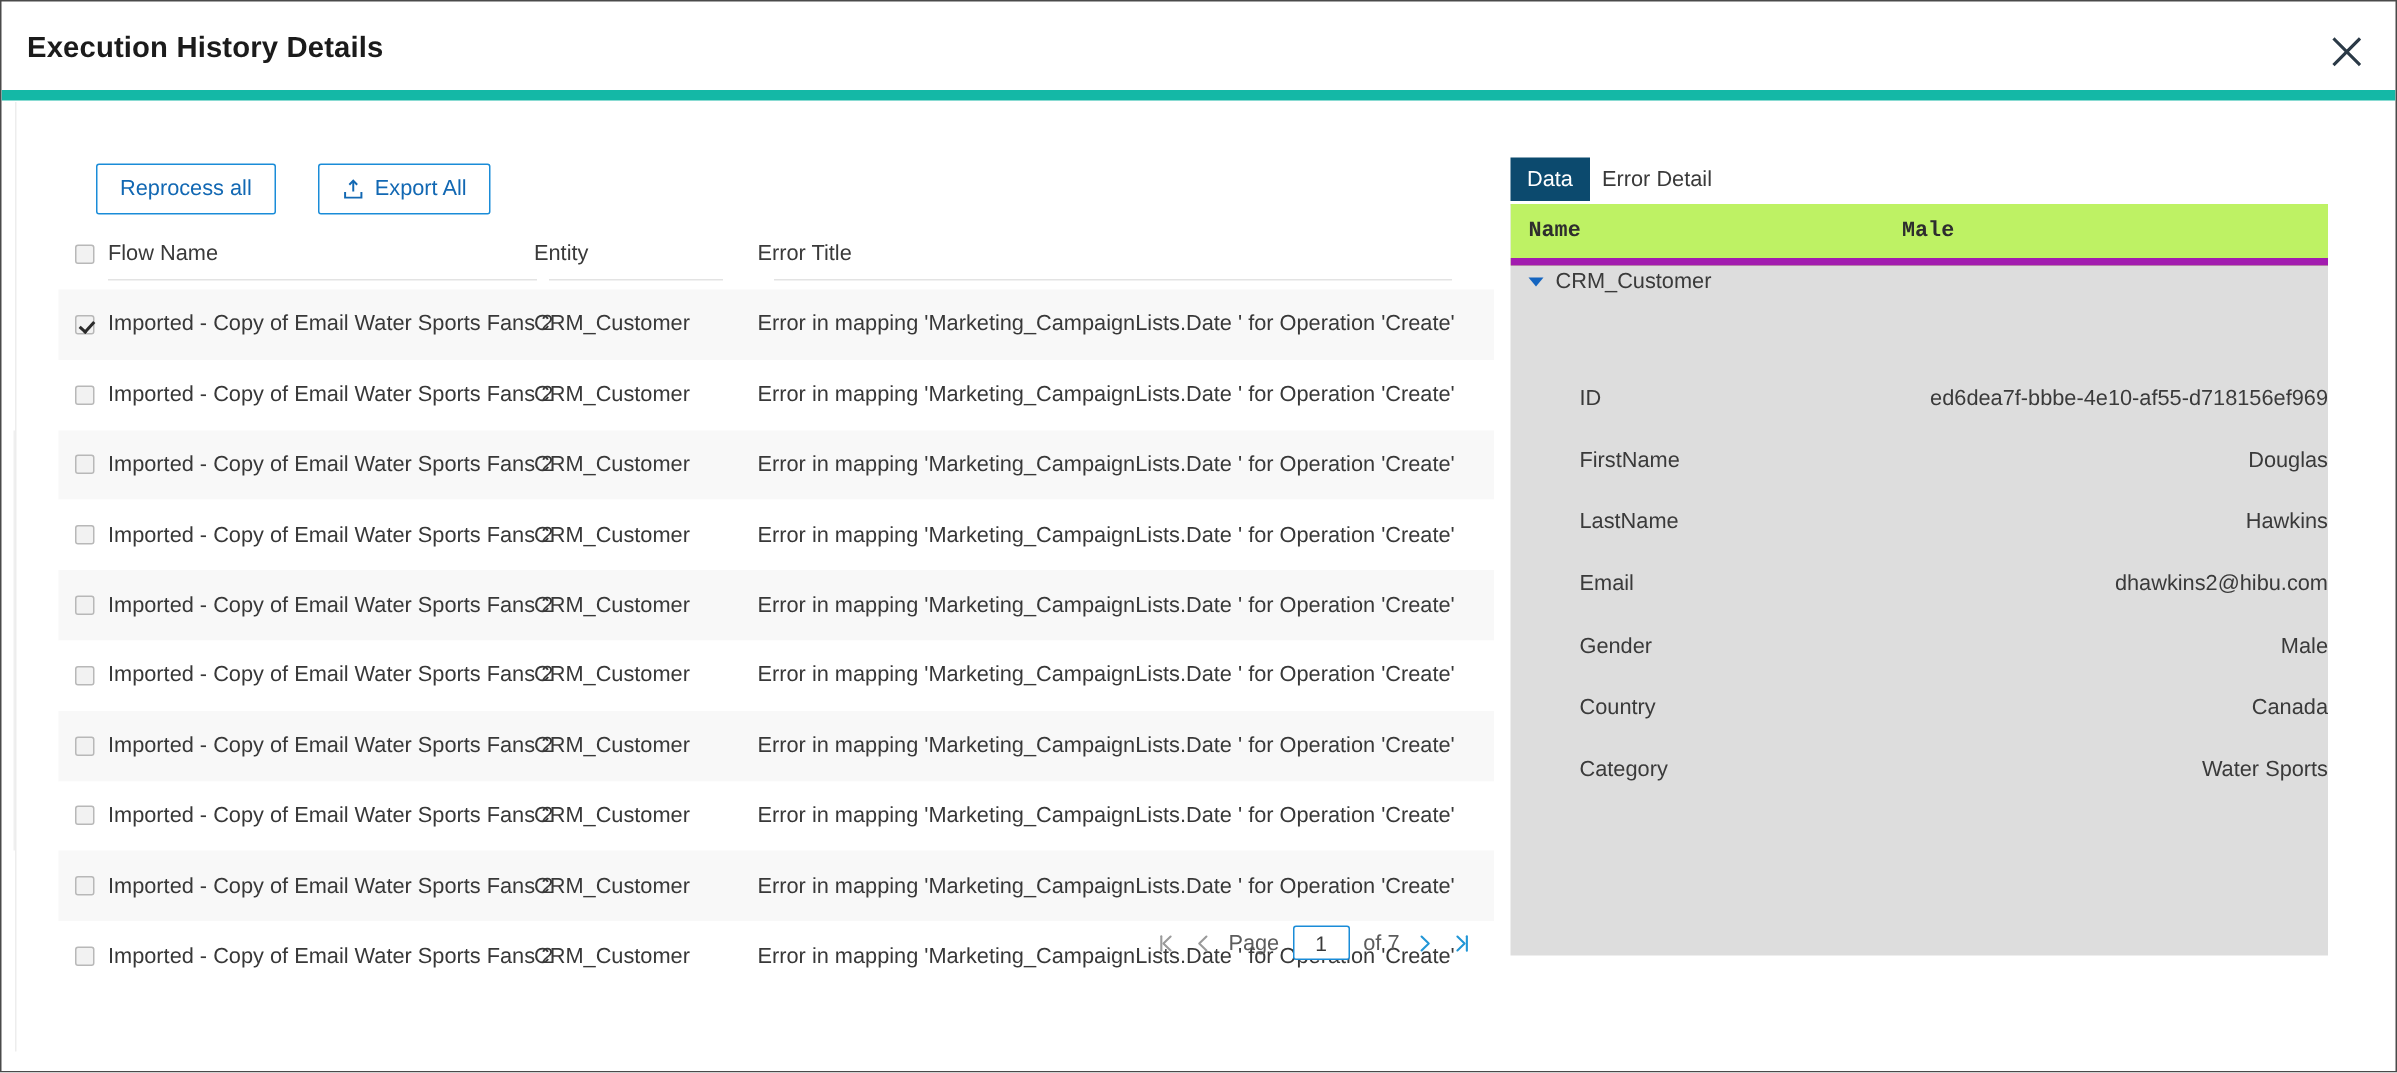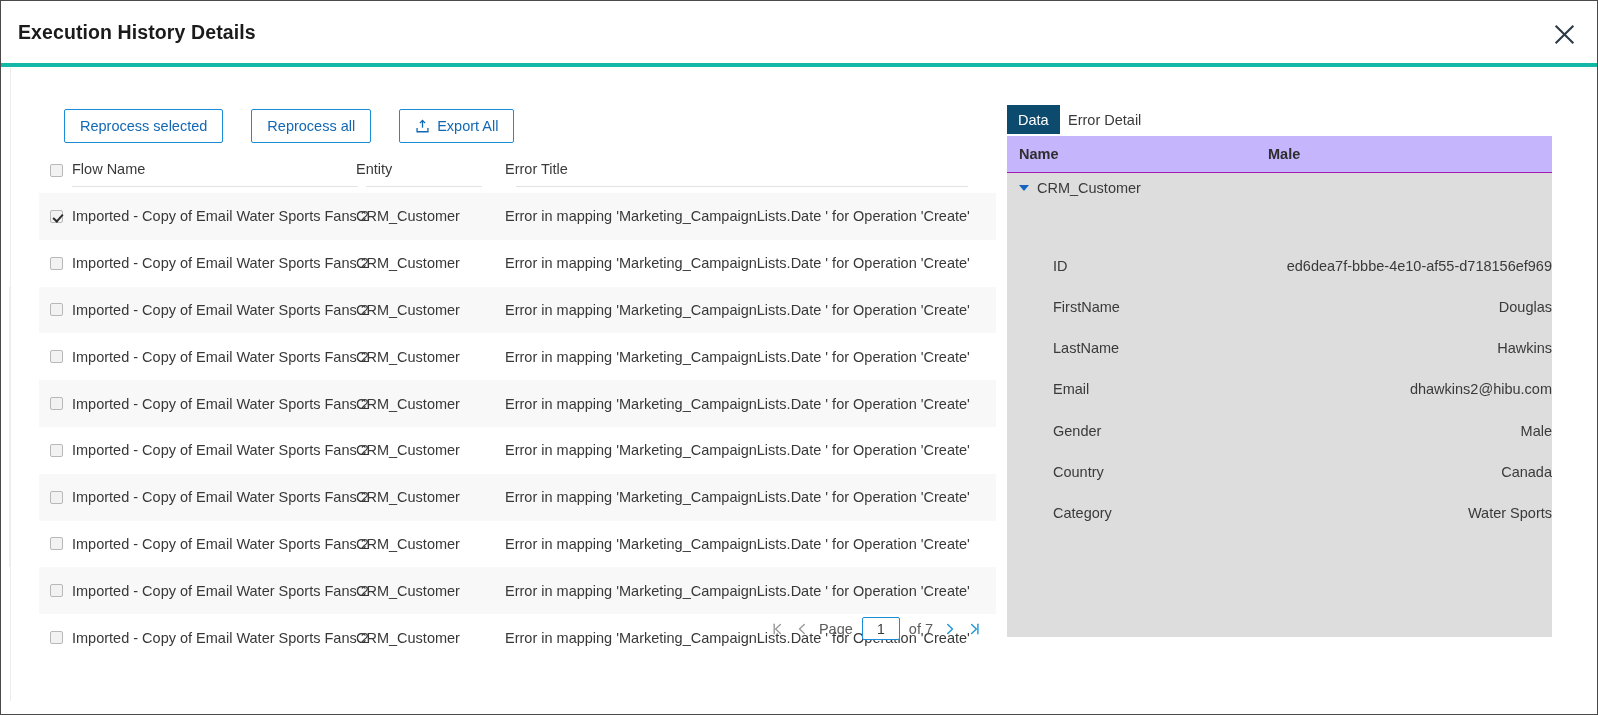--- a/index.html
+++ b/index.html
@@ -21,21 +21,21 @@
     overflow: hidden;
   }
 
   
   .titlebar {
     position: absolute;
     left: 0;
     top: 0;
     right: 0;
     height: 66px;
-    border-bottom: 4px solid #14b8a6;
+    border-bottom: 7px solid #14b8a6;
     box-sizing: border-box;
   }
   .dialog-title {
     position: absolute;
     left: 17px;
     top: 20px;
     font-size: 19.5px;
     font-weight: bold;
     color: #1b1b1b;
     letter-spacing: 0.1px;
@@ -250,22 +250,23 @@
     left: 0;
     top: 31px;
     width: 545px;
     height: 501px;
     background: #dddddd;
     overflow: hidden;
   }
   .kv-head {
     position: relative;
     height: 36px;
-    background: #c4b5fd;
-    border-bottom: 1px solid #a21caf;
+    background: #bef264;
+    border-bottom: 5px solid #a21caf;
+    font-family: Liberation Mono, monospace;
   }
   .kv-head .kh {
     position: absolute;
     top: 10px;
     font-size: 14.5px;
     font-weight: bold;
     color: #2e2e2e;
   }
   .kh-name { left: 12px; }
   .kh-val  { left: 261px; }
@@ -333,23 +334,20 @@
         <path d="M2.4 2.4 L18.6 18.6 M18.6 2.4 L2.4 18.6" stroke="#2b3a47" stroke-width="2.1" stroke-linecap="square" fill="none"></path>
       </svg>
     </button>
   </div>
 
   <div class="edge-line"></div>
 
   <div class="left-pane">
 
     <div class="toolbar">
-      <button class="btn">
-        <span>Reprocess selected</span>
-      </button>
       <button class="btn">
         <span>Reprocess all</span>
       </button>
       <button class="btn">
         <span class="ico">
           <svg width="15" height="15" viewBox="0 0 16 16" fill="none" stroke="#1268b3" stroke-width="1.4">
             <path d="M8 9.3 V1.8"></path>
             <path d="M5.2 4.4 L8 1.6 L10.8 4.4"></path>
             <path d="M2.2 9.6 V13.6 H13.8 V9.6"></path>
           </svg>

